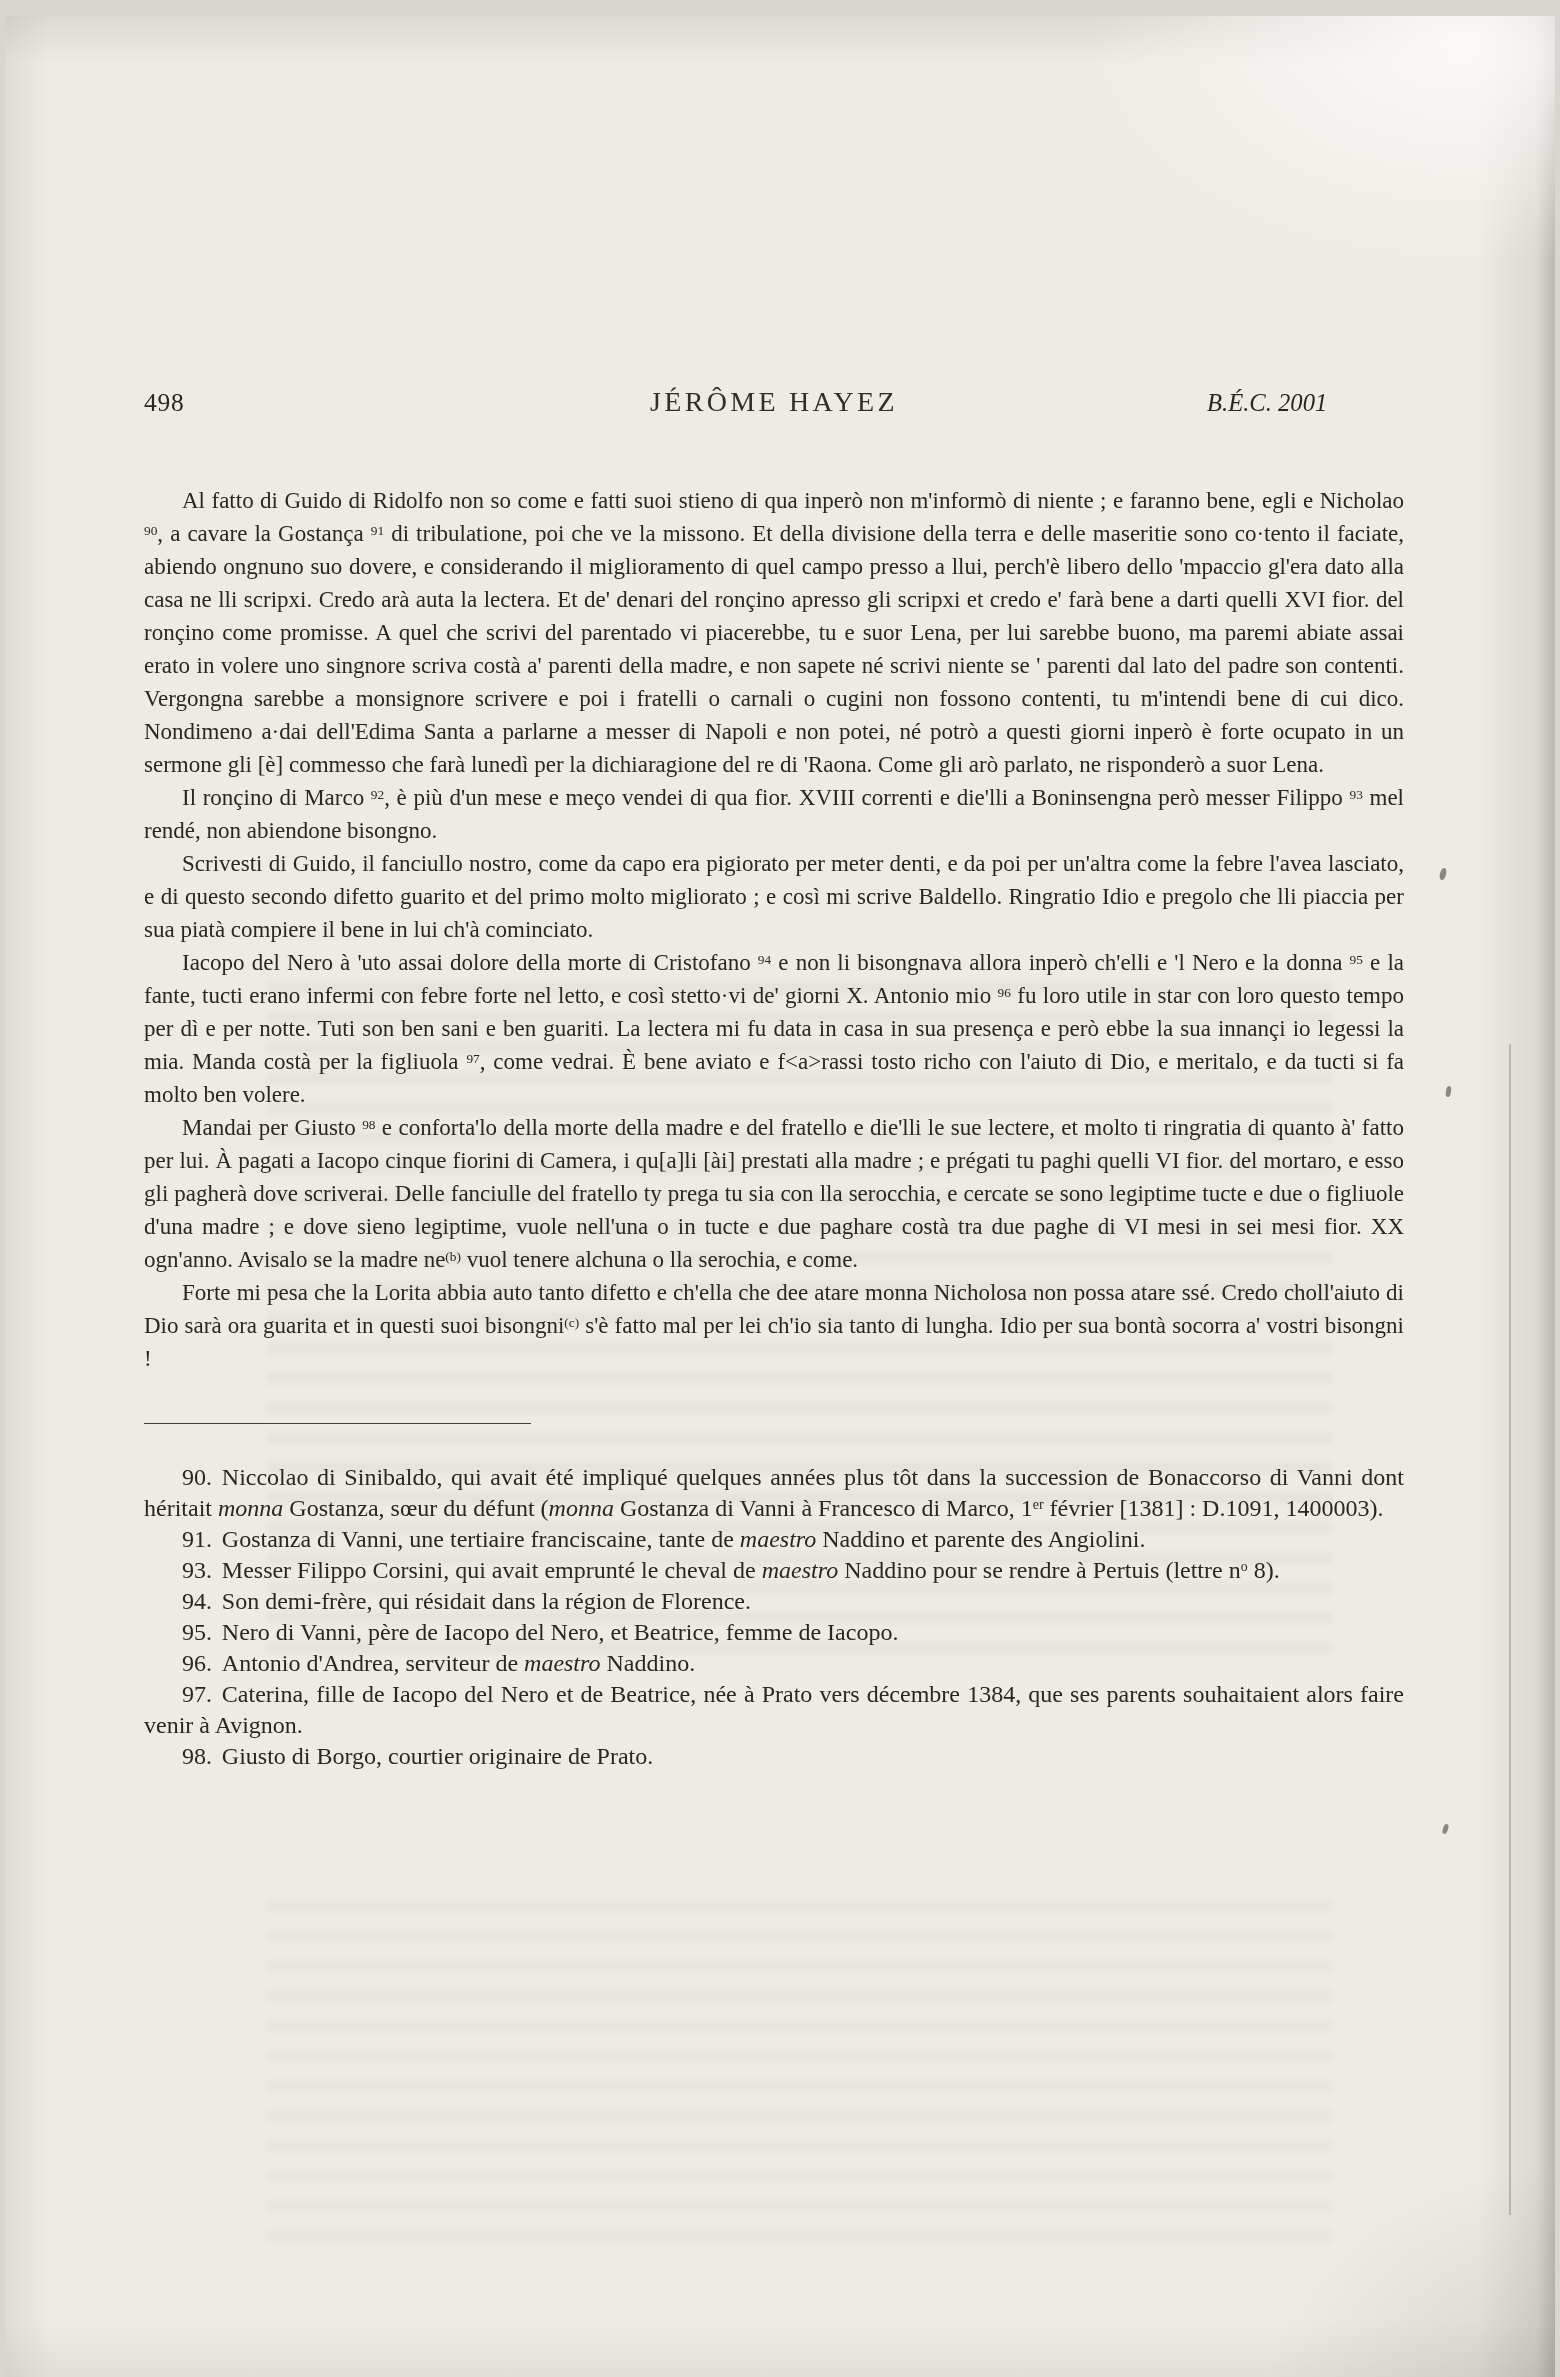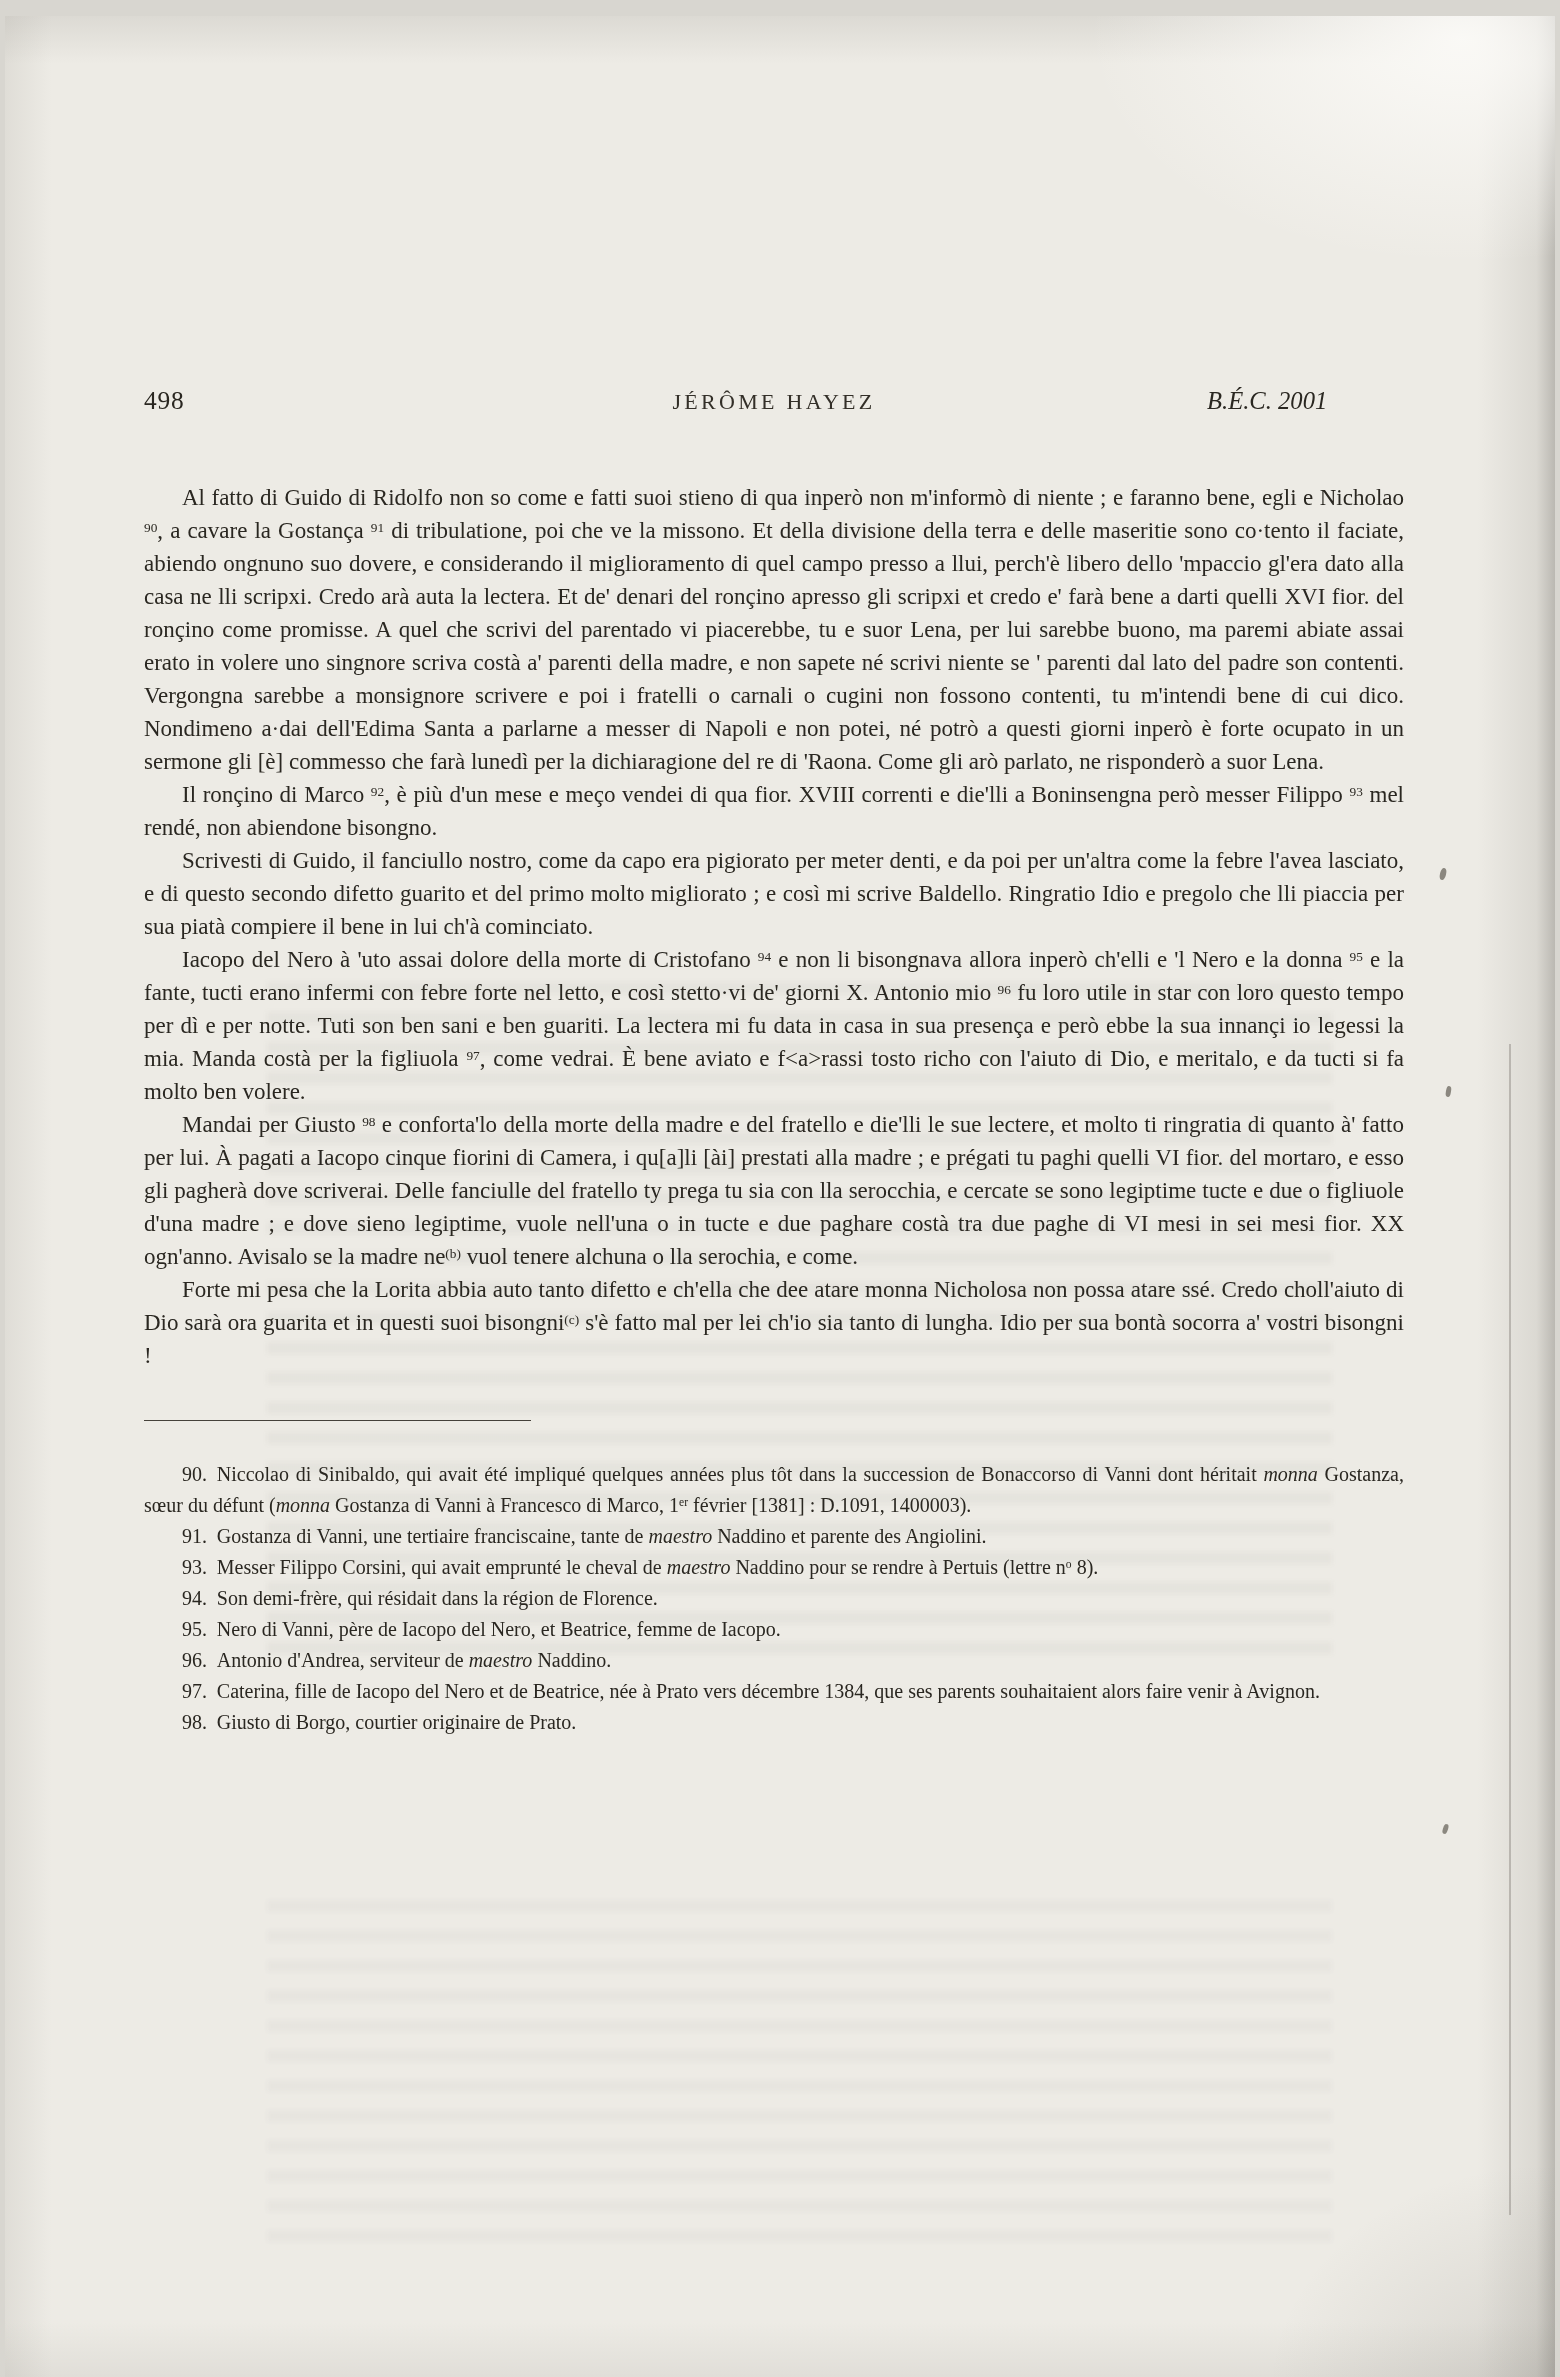--- a/index.html
+++ b/index.html
@@ -17,21 +17,21 @@
       radial-gradient(ellipse 409px 328px at 100% 100%, rgba(110,106,98,0.18) 0%, rgba(110,106,98,0) 70%),
       linear-gradient(to right, rgba(140,136,128,0.14) 0%, rgba(140,136,128,0) 3%),
       linear-gradient(to left, rgba(70,67,60,0.30) 0%, rgba(110,106,98,0.14) 1.2%, rgba(150,146,138,0) 5%),
       linear-gradient(to bottom, rgba(130,127,120,0.16) 0%, rgba(130,127,120,0) 2%),
       linear-gradient(to top, rgba(120,117,110,0.14) 0%, rgba(120,117,110,0) 3%);
   }
   .content { position:absolute; left:139px; top:370px; width:1260px; }
 
   .header { display:flex; align-items:baseline; margin-bottom:66px; }
   .header .pn { width:197px; font-size:25.4px; letter-spacing:0.8px; }
-  .header .rt { flex:1; text-align:center; font-size:22px; letter-spacing:3.3px; color:#332f28; }
+  .header .rt { flex:1; text-align:center; font-size:28px; letter-spacing:3.3px; color:#332f28; }
   .header .jr { width:197px; text-align:left; font-style:italic; font-size:24.6px; }
 
   .body-text p {
     margin:0;
     font-size:23px;
     line-height:33px;
     text-align:justify;
     text-indent:38px;
   }
   sup {
@@ -44,21 +44,21 @@
   }
   .fn-rule {
     border:none;
     border-top:1.6px solid #45413a;
     width:387px;
     margin:48px 0 0 0;
   }
   .footnotes { margin-top:38px; }
   .footnotes p {
     margin:0;
-    font-size:20px;
+    font-size:24px;
     line-height:31px;
     text-align:justify;
     text-indent:38px;
   }
   .fn-num { margin-right:9.8px; }
 
   
   .crease {
     position:absolute; right:44px; top:1028px;
     width:1.6px; height:1171px;

